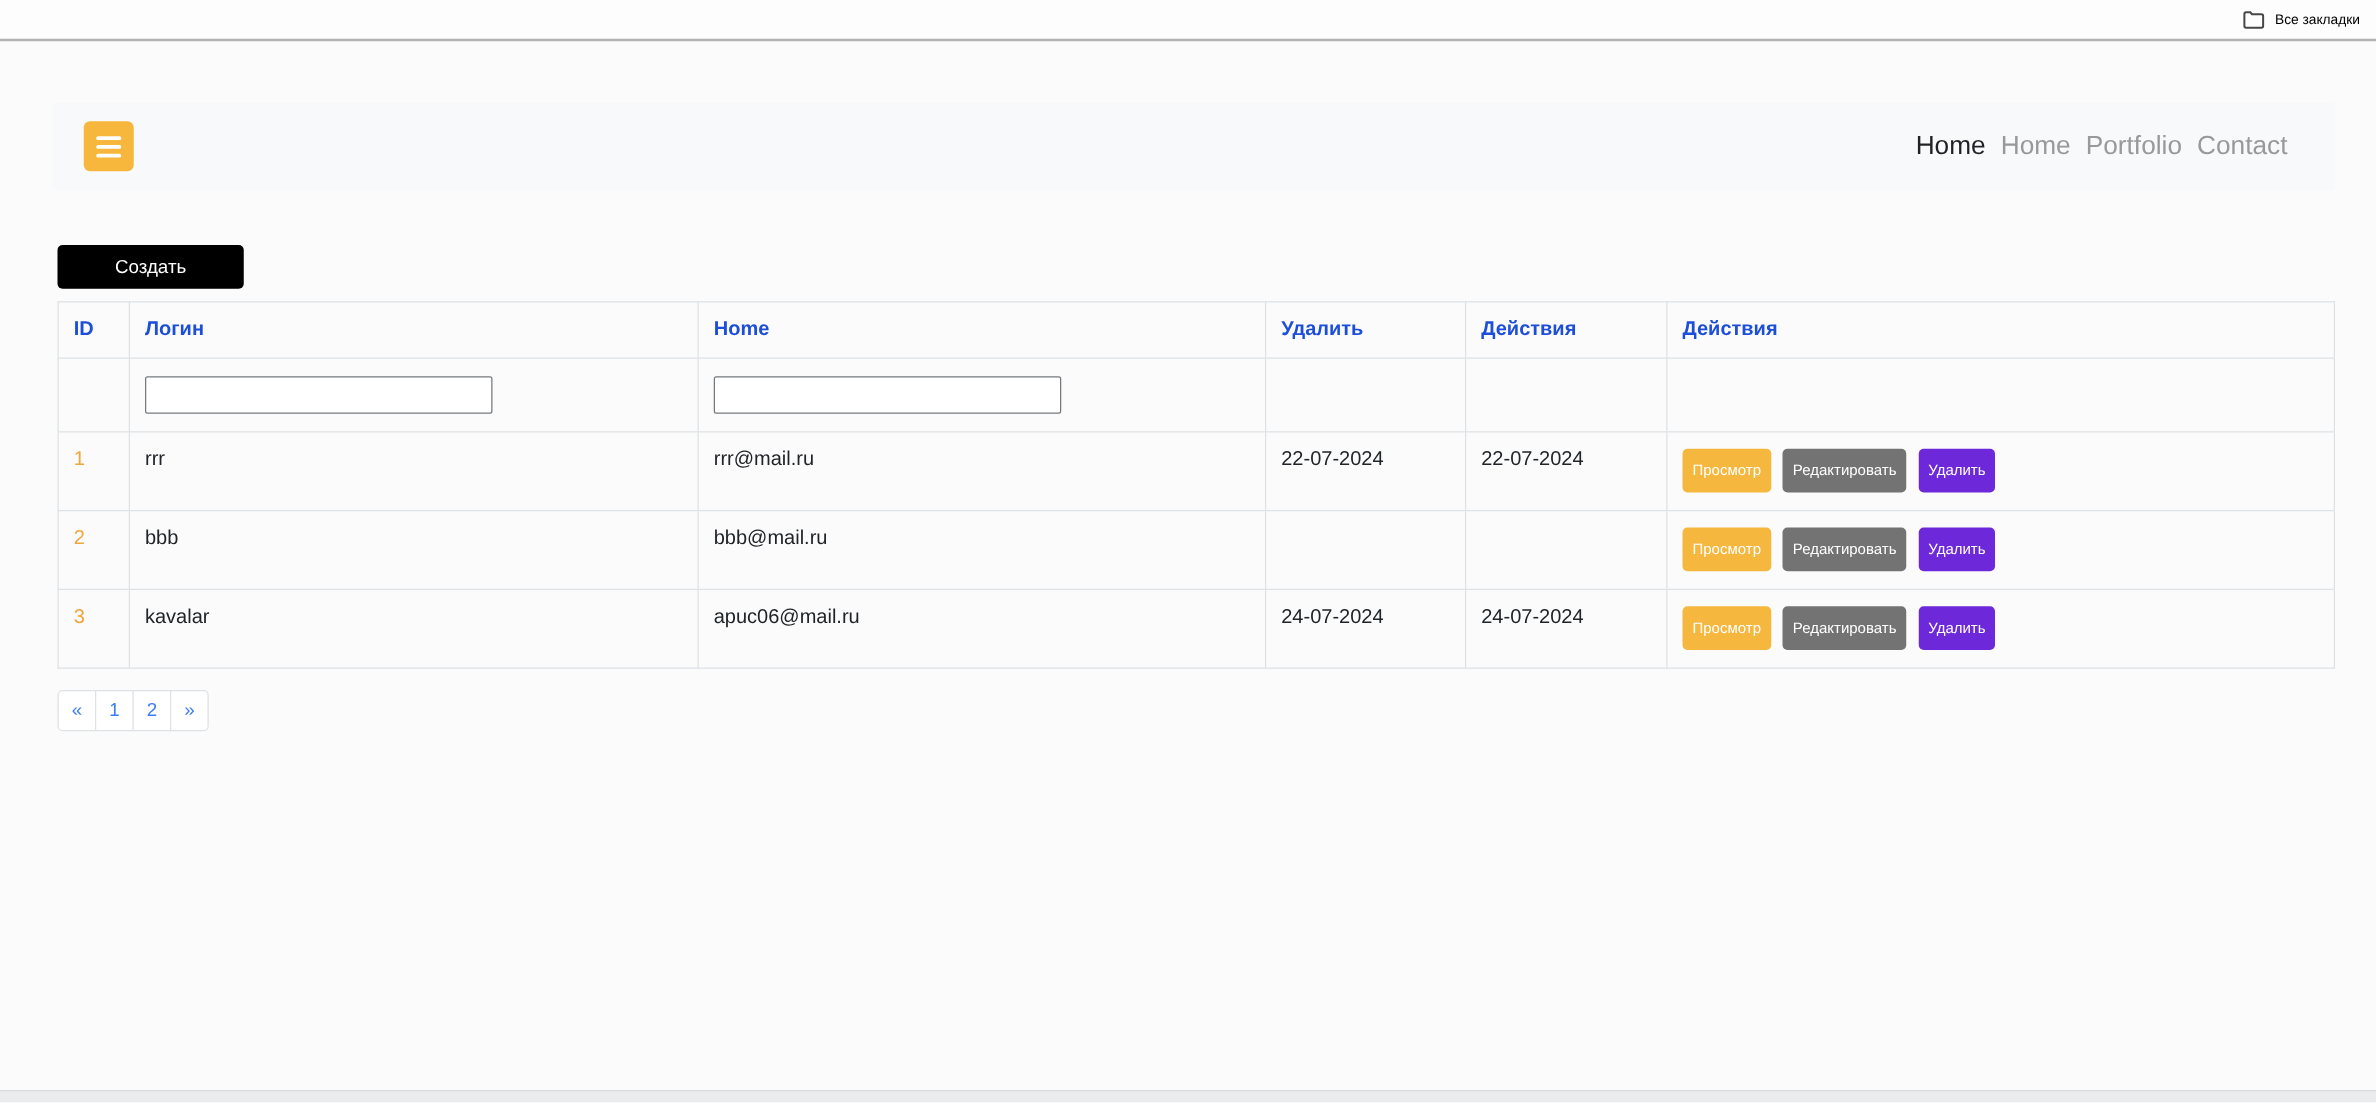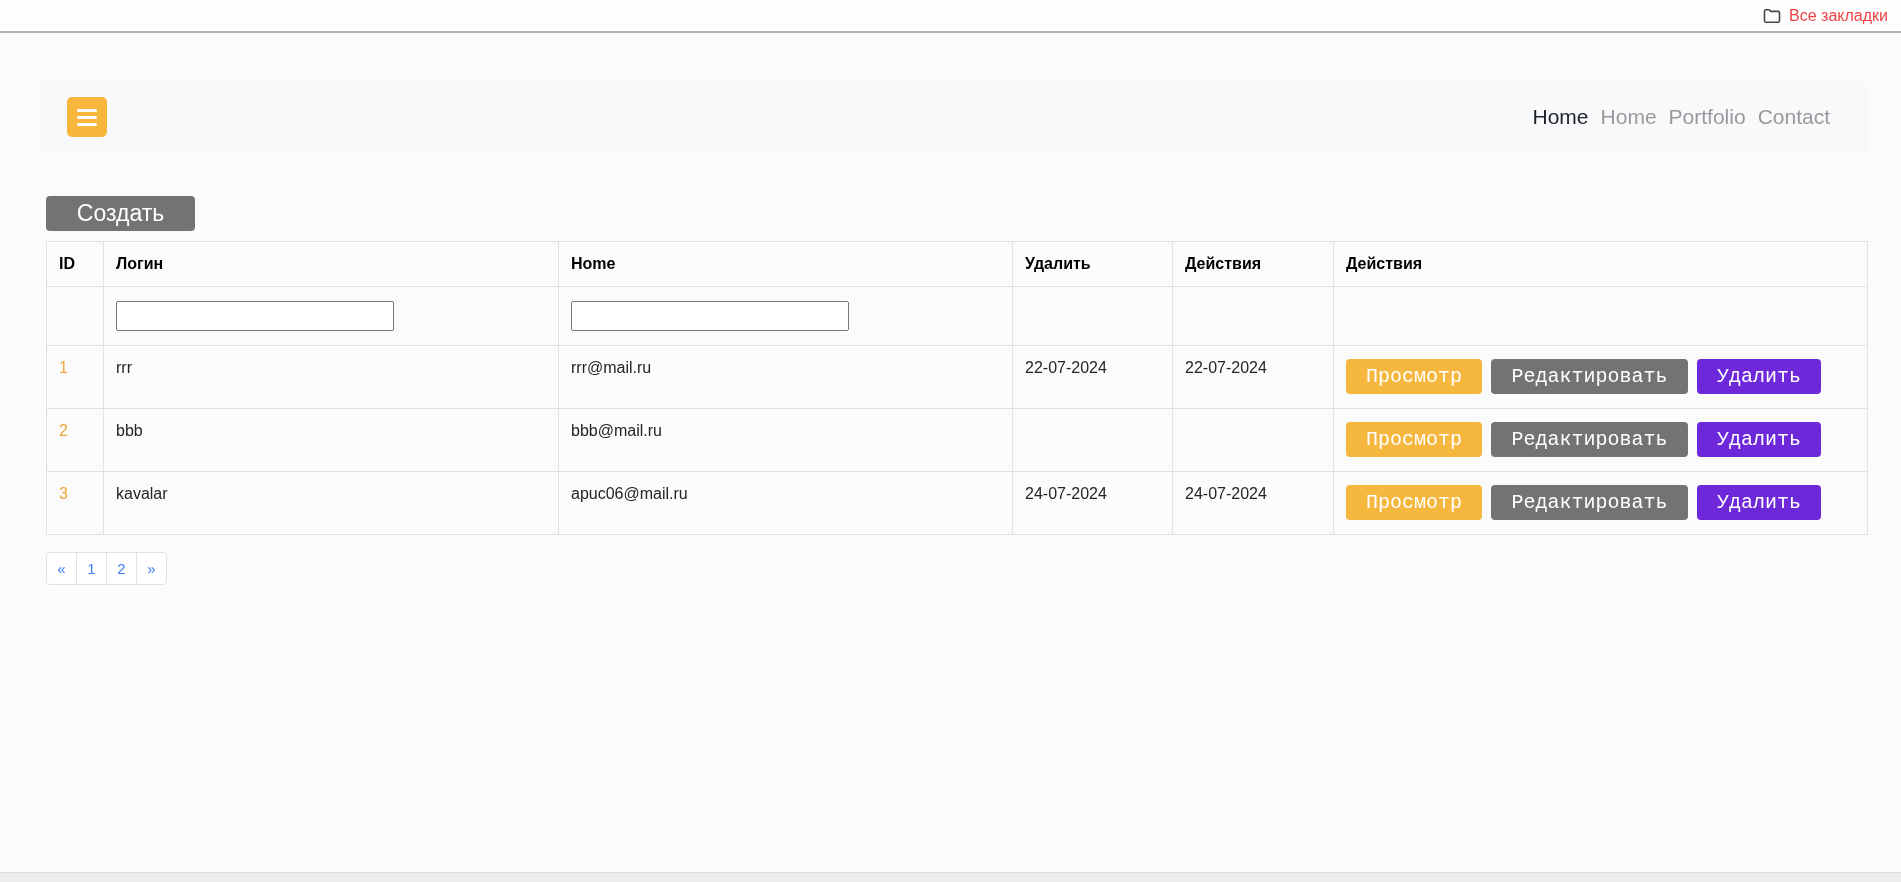--- a/index.html
+++ b/index.html
@@ -19,22 +19,22 @@
     border-bottom: 2px solid #B2B2B2;
     display: flex;
     align-items: center;
     justify-content: flex-end;
     padding-right: 9px;
   }
   .bookmarks-folder {
     display: flex;
     align-items: center;
     gap: 8px;
-    font-size: 16px;
-    color: #ef4444;
+    font-size: 11px;
+    color: #000000;
     cursor: pointer;
     padding: 2px 4px;
     border-radius: 4px;
   }
   .bookmarks-folder svg { display: block; }
 
   
   .navbar {
     margin: 49px 33px 0 42px;
     width: 1826px;
@@ -71,23 +71,23 @@
     color: #97999C;
   }
   .nav-links a.active { color: #1F2327; }
 
   
   .content { margin-left: 46px; width: 1822px; }
 
   .create-btn {
     margin-top: 44px;
     width: 149px; height: 35px;
-    background: #737373;
+    background: #000000;
     color: #FFFFFF;
-    font-size: 23px;
+    font-size: 15px;
     font-family: "Liberation Sans", sans-serif;
     border: none;
     border-radius: 4px;
     cursor: pointer;
   }
 
   
   table.grid {
     margin-top: 10px;
     width: 1822px;
@@ -95,44 +95,44 @@
     table-layout: fixed;
   }
   table.grid th, table.grid td {
     border: 1px solid #DEE2E6;
     text-align: left;
     vertical-align: top;
     padding: 13px 12px;
     font-size: 16px;
   }
   table.grid thead tr.head-row { height: 45px; }
-  table.grid thead th { font-weight: bold; color: #000000; }
+  table.grid thead th { font-weight: bold; color: #1d4ed8; }
   table.grid tr.filter-row { height: 58px; }
   table.grid tr.filter-row td { padding: 14px 12px; }
   .filter-input {
     width: 278px; height: 30px;
     border: 1px solid #75797D;
     border-radius: 2px;
     background: #FFFFFF;
     font-size: 15px;
     padding: 0 8px;
     font-family: "Liberation Sans", sans-serif;
   }
   table.grid tbody tr { height: 63px; }
   .id-link { color: #F0A53D; text-decoration: none; }
 
   td.actions-cell { padding: 14px 12px 14px 16px; white-space: nowrap; }
   .btn {
     display: inline-block;
     border: none;
     border-radius: 4px;
     color: #FFFFFF;
-    font-size: 20px;
-    font-family: Liberation Mono, monospace;
-    padding: 8px 20px;
+    font-size: 12px;
+    font-family: Liberation Sans, sans-serif;
+    padding: 8px 8px;
     margin-right: 5px;
     cursor: pointer;
     line-height: 19px;
   }
   .btn-view   { background: #F5B73E; }
   .btn-edit   { background: #737373; }
   .btn-delete { background: #6d28d9; }
 
   
   ul.pagination {

